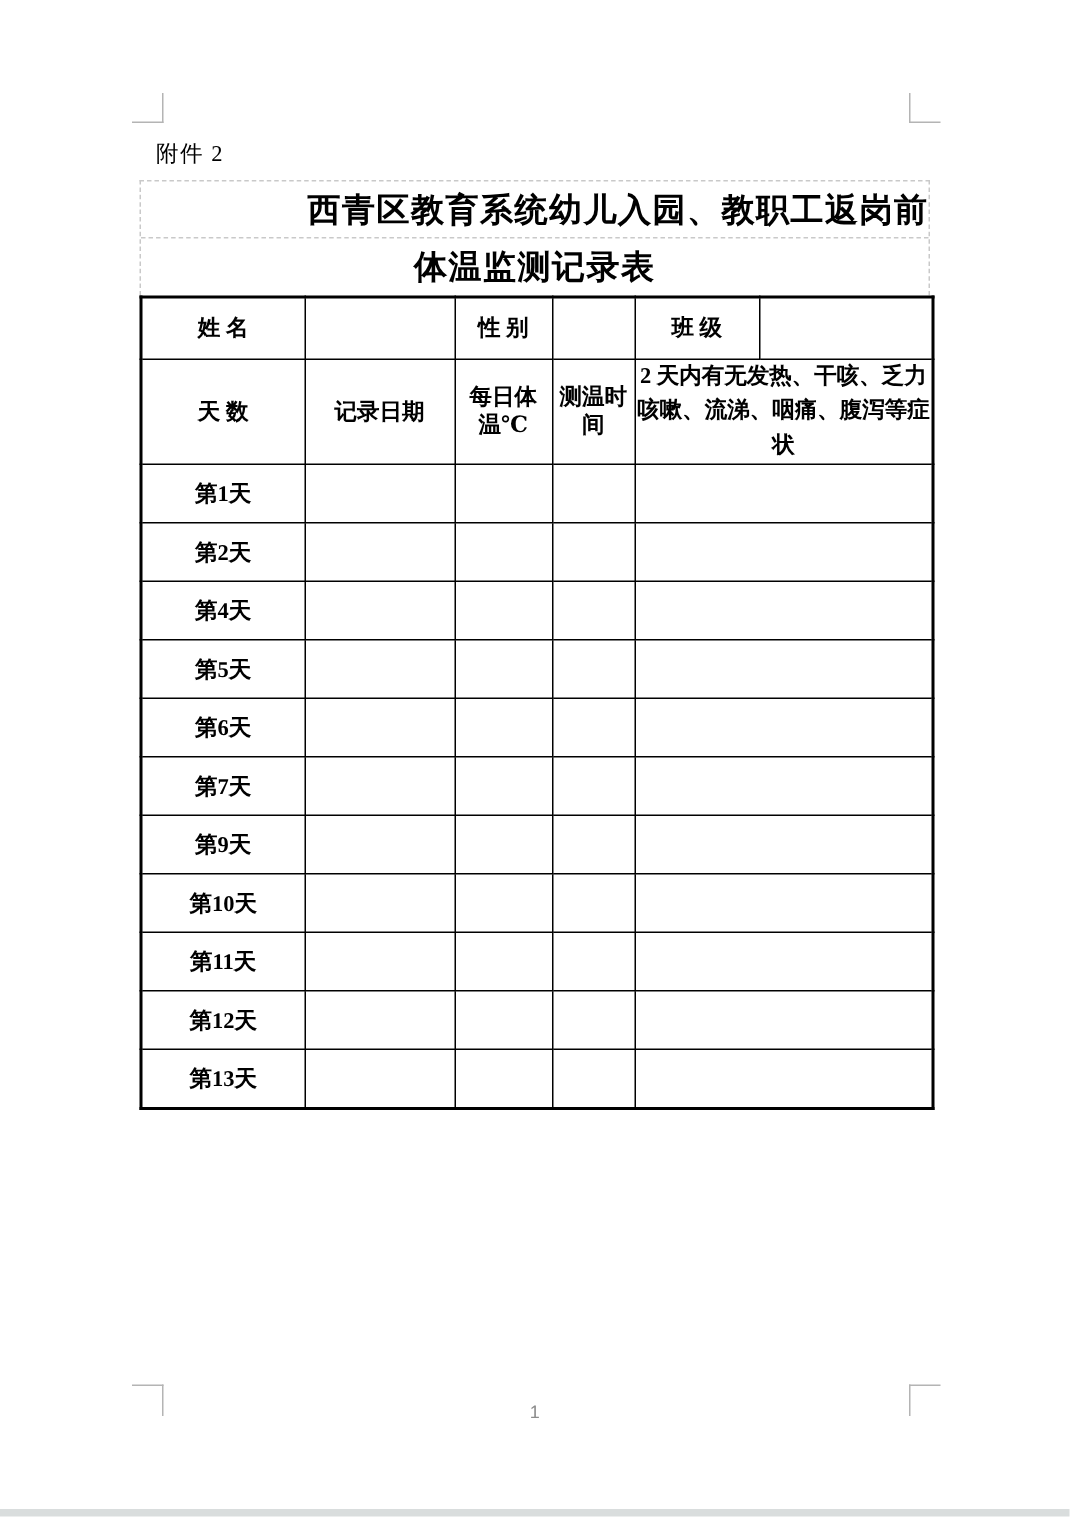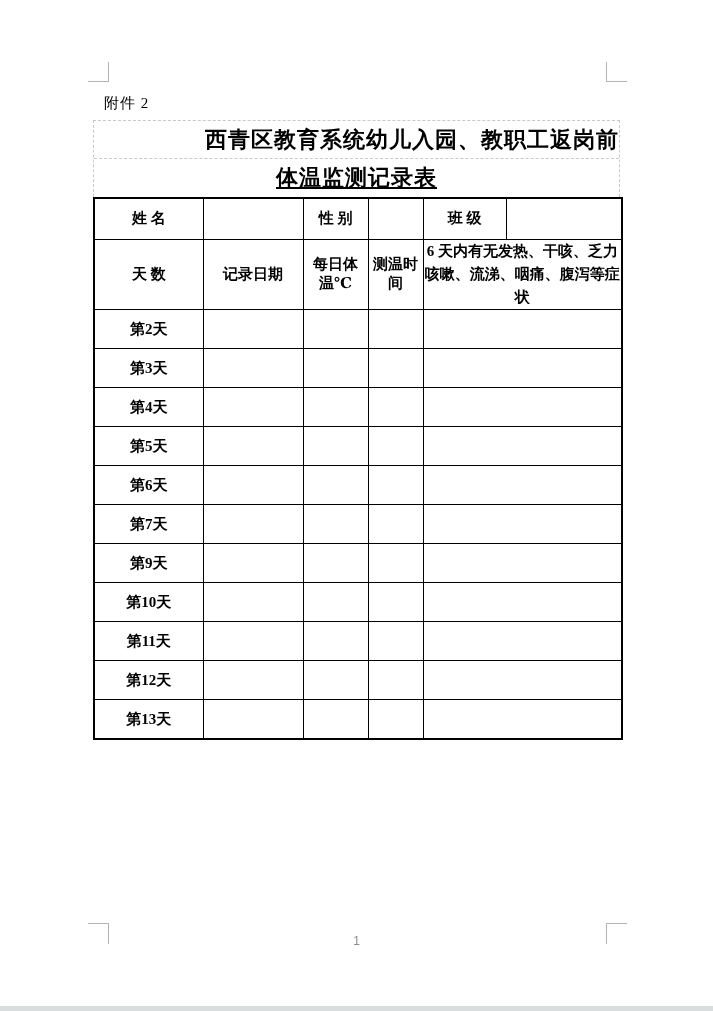--- a/index.html
+++ b/index.html
@@ -26,21 +26,21 @@
   .title-box{
     position:absolute;left:93px;top:120px;width:527px;height:77px;
     border-top:1px dashed #c9c9c9;border-left:1px dashed #c9c9c9;border-right:1px dashed #c9c9c9;
     box-sizing:border-box;
   }
   .title-line{
     width:100%;text-align:center;font-weight:bold;font-size:22px;
     font-family:"Liberation Serif","DejaVu Serif",serif;letter-spacing:1px;
   }
   .title-line1{height:38px;line-height:38px;border-bottom:1px dashed #c9c9c9;box-sizing:border-box;text-align:right;}
-  .title-line2{height:38px;line-height:38px;text-decoration:underline;}
+  .title-line2{height:38px;line-height:38px;}
 
   
   table.form{
     position:absolute;left:93px;top:197px;border-collapse:collapse;
     table-layout:fixed;width:528px;
   }
   table.form td{
     border:1px solid #000;text-align:center;vertical-align:middle;
     font-weight:bold;font-size:15px;padding:0;overflow:hidden;
     font-family:"Liberation Serif","DejaVu Serif",serif;
@@ -94,32 +94,32 @@
       <td>性  别</td>
       <td></td>
       <td>班  级</td>
       <td></td>
     </tr>
     <tr class="r3">
       <td>天  数</td>
       <td>记录日期</td>
       <td class="small">每日体温℃</td>
       <td class="small">测温时间</td>
-      <td colspan="2" class="symptoms">6 天内有无发热、干咳、乏力
+      <td colspan="2" class="symptoms">2 天内有无发热、干咳、乏力
 咳嗽、流涕、咽痛、腹泻等症状</td>
     </tr>
     <tr class="day">
-          <td>第2天</td>
+          <td>第1天</td>
           <td></td>
           <td></td>
           <td></td>
           <td colspan="2"></td>
         </tr>
     <tr class="day">
-          <td>第3天</td>
+          <td>第2天</td>
           <td></td>
           <td></td>
           <td></td>
           <td colspan="2"></td>
         </tr>
     <tr class="day">
           <td>第4天</td>
           <td></td>
           <td></td>
           <td></td>

